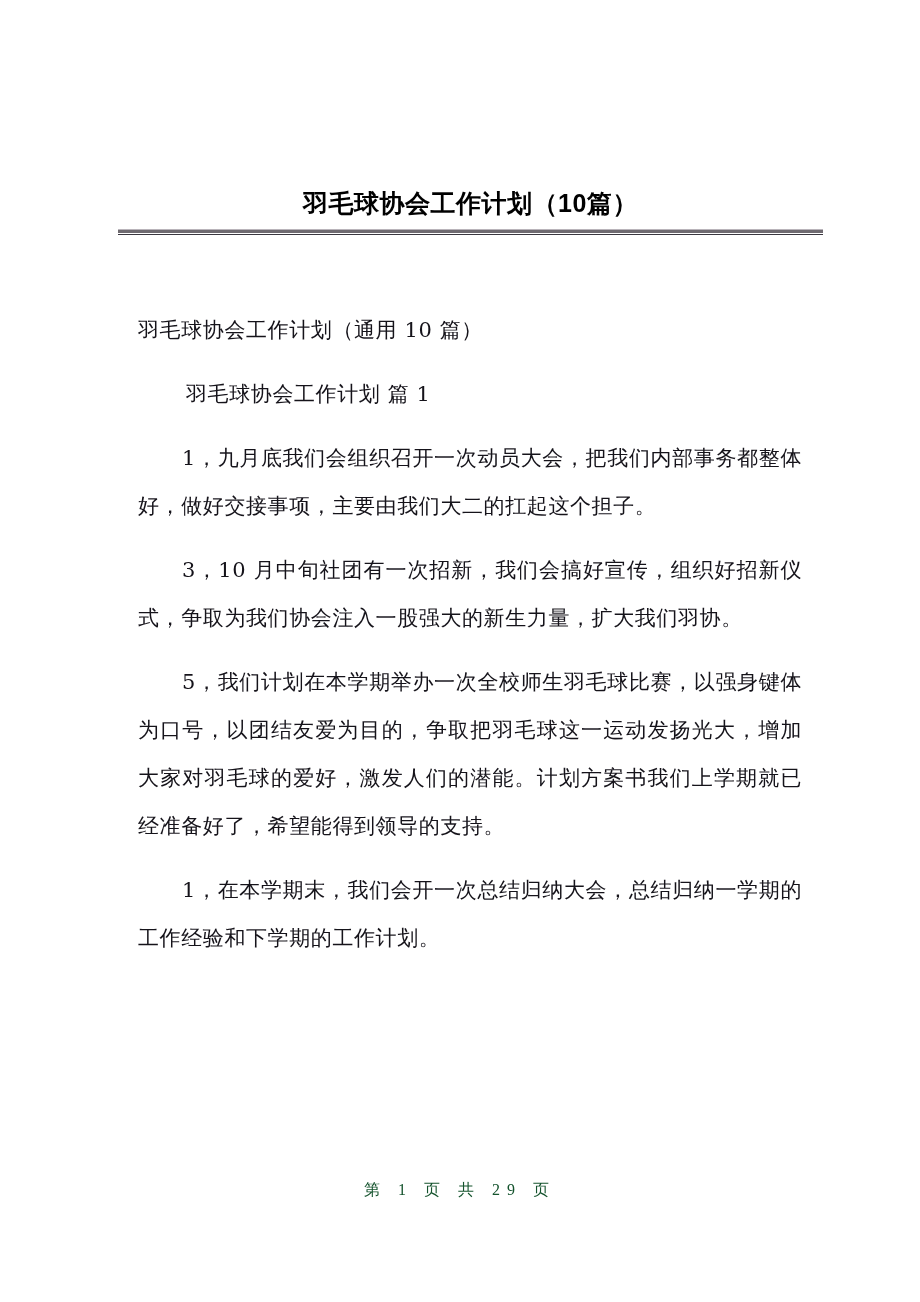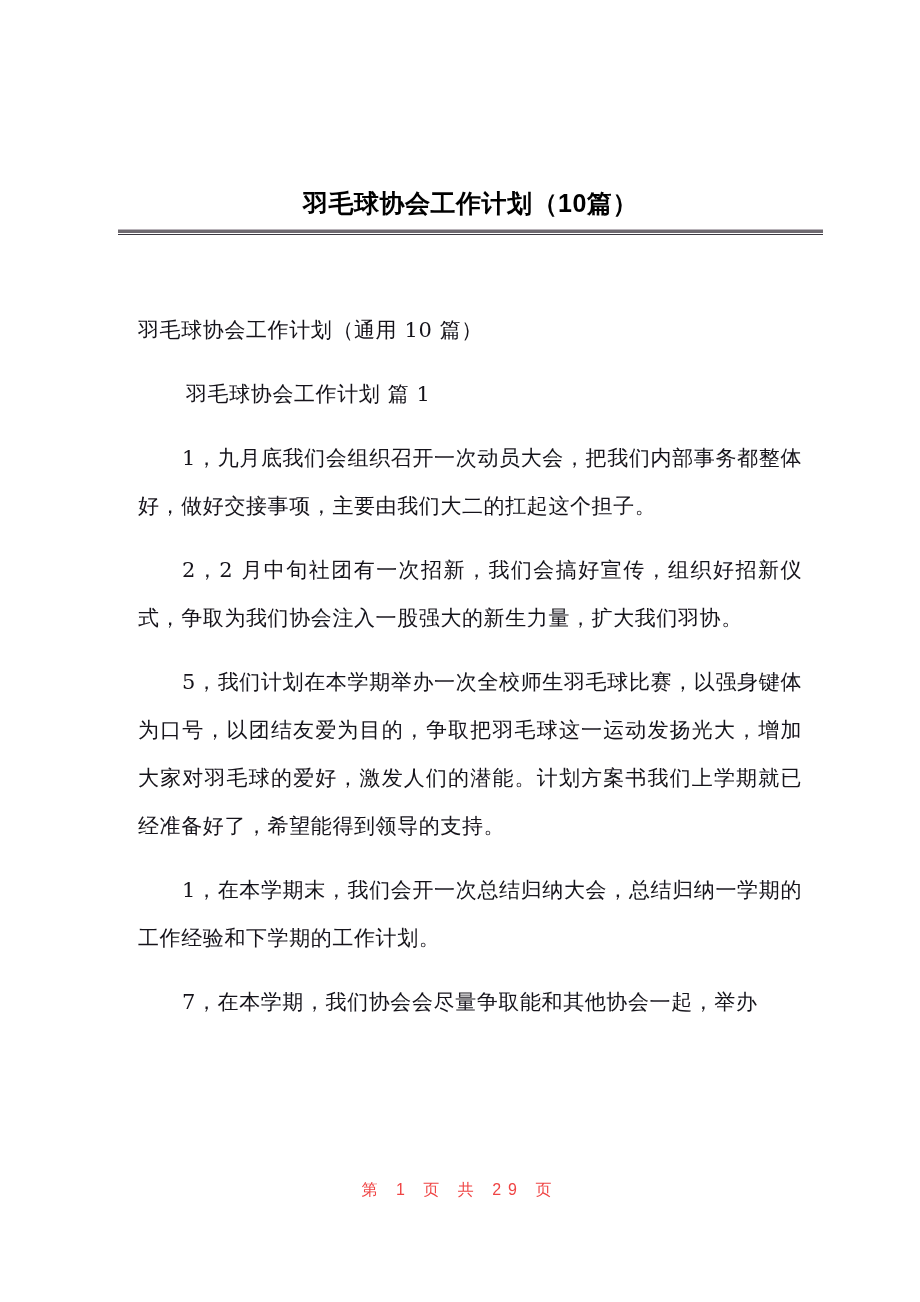--- a/index.html
+++ b/index.html
@@ -88,23 +88,23 @@
   
   .footer {
     position: absolute;
     left: 0;
     top: 1180px;
     width: 920px;
     text-align: center;
   }
 
   .footer-text {
-    font-family: Liberation Sans, sans-serif;
+    font-family: Liberation Serif, serif;
     font-size: 16px;
-    color: #ef4444;
+    color: #14532d;
     letter-spacing: 7px;
     display: inline-block;
   }
 </style>
 </head>
 <body>
 
 <div class="page">
 
   <div class="title-block">
@@ -116,28 +116,27 @@
   </div>
 
   <div class="body-block">
 
     <p class="para lead">羽毛球协会工作计划（通用 10 篇）</p>
 
     <p class="para indent-sub">羽毛球协会工作计划  篇 1</p>
 
     <p class="para indent">1，九月底我们会组织召开一次动员大会，把我们内部事务都整体好，做好交接事项，主要由我们大二的扛起这个担子。</p>
 
-    <p class="para indent">2，2 月中旬社团有一次招新，我们会搞好宣传，组织好招新仪式，争取为我们协会注入一股强大的新生力量，扩大我们羽协。</p>
+    <p class="para indent">3，10 月中旬社团有一次招新，我们会搞好宣传，组织好招新仪式，争取为我们协会注入一股强大的新生力量，扩大我们羽协。</p>
 
 
     <p class="para indent">5，我们计划在本学期举办一次全校师生羽毛球比赛，以强身键体为口号，以团结友爱为目的，争取把羽毛球这一运动发扬光大，增加大家对羽毛球的爱好，激发人们的潜能。计划方案书我们上学期就已经准备好了，希望能得到领导的支持。</p>
 
     <p class="para indent">1，在本学期末，我们会开一次总结归纳大会，总结归纳一学期的工作经验和下学期的工作计划。</p>
 
-    <p class="para indent">7，在本学期，我们协会会尽量争取能和其他协会一起，举办</p>
 
   </div>
 
   <div class="footer">
     <span class="footer-text">第 1 页 共 29 页</span>
   </div>
 
 </div>
 
 </body></html>

